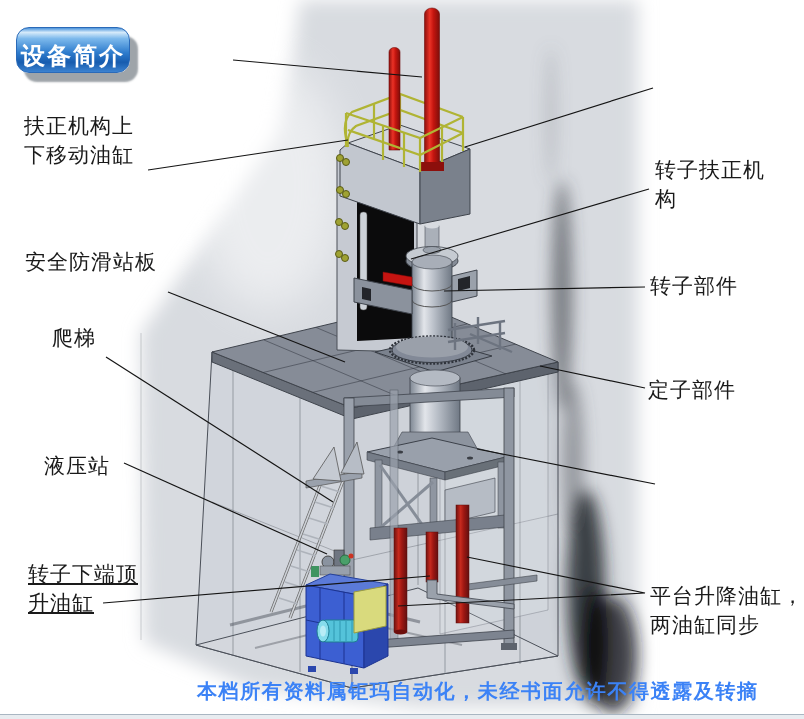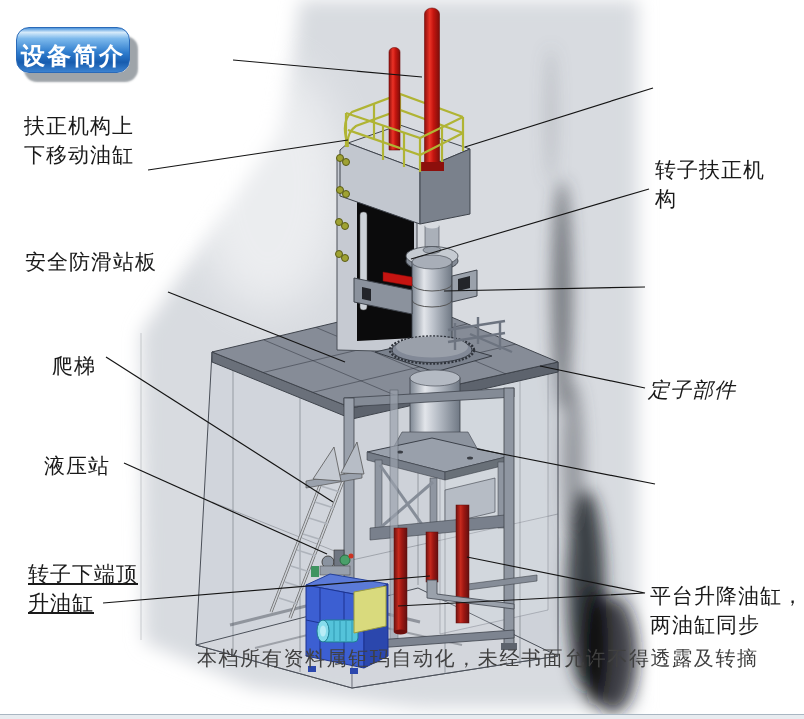--- a/index.html
+++ b/index.html
@@ -6,21 +6,21 @@
   #stage{position:relative;width:804px;height:719px;background:#ffffff;overflow:hidden;
          font-family:"Liberation Serif","DejaVu Serif",serif;}
   #illustration{position:absolute;left:0;top:0;}
   .label{position:absolute;font-size:21px;line-height:29px;color:#1a1a1a;letter-spacing:1px;}
   .badge{position:absolute;left:16px;top:27px;width:112px;height:44px;border-radius:13px;
          background:linear-gradient(180deg,#4c94dc 0%,#d5eafa 10%,#7db9ec 24%,#2e7ccd 56%,#175caf 78%,#3b82d0 100%);
          border:1px solid #2a6ab8;
          box-shadow:8px 9px 2px rgba(148,154,160,0.9);
          display:flex;align-items:flex-end;justify-content:center;
          color:#fff;font-size:24px;font-weight:bold;letter-spacing:2px;}
-  .footer{position:absolute;left:197px;top:645px;font-size:20px;color:#404040;letter-spacing:1.6px;}
+  .footer{position:absolute;left:197px;top:678px;font-size:20px;color:#3b82f6;letter-spacing:1.6px;font-weight:bold;}
   .bottombar{position:absolute;left:0;top:714px;width:804px;height:5px;background:#e8ecf0;border-top:1px solid #a9b6c2;}
 </style>
 </head>
 <body>
 
 <div id="stage">
   <svg id="illustration" width="804" height="719" viewBox="0 0 804 719">
     <defs>
       <filter id="b9" x="-30%" y="-30%" width="160%" height="160%">
           <feGaussianBlur stdDeviation="9"></feGaussianBlur>
@@ -275,21 +275,22 @@
     </g>
   </svg>
 
   <div class="badge">
       <span>设备简介</span>
     </div>
 
   <div class="label" style="left:24px;top:112px;width:125px;">扶正机构上下移动油缸</div>
   <div class="label" style="left:655px;top:156px;width:114px;font-family:Liberation Serif, serif;">转子扶正机构</div>
   <div class="label" style="left:25px;top:248px;width:180px;">安全防滑站板</div>
-  <div class="label" style="left:52px;top:352px;">爬梯</div>
-  <div class="label" style="left:648px;top:376px;font-style:italic;">定子部件</div>
+  <div class="label" style="left:650px;top:272px;">转子部件</div>
+  <div class="label" style="left:52px;top:324px;">爬梯</div>
+  <div class="label" style="left:648px;top:376px;">定子部件</div>
   <div class="label" style="left:44px;top:452px;">液压站</div>
   <div class="label" style="left:28px;top:560px;width:125px;text-decoration:underline;">转子下端顶升油缸</div>
   <div class="label" style="left:650px;top:582px;width:160px;">平台升降油缸，两油缸同步</div>
 
   <div class="footer">本档所有资料属钜玛自动化，未经书面允许不得透露及转摘</div>
   <div class="bottombar"></div>
 </div>
 
 </body></html>

